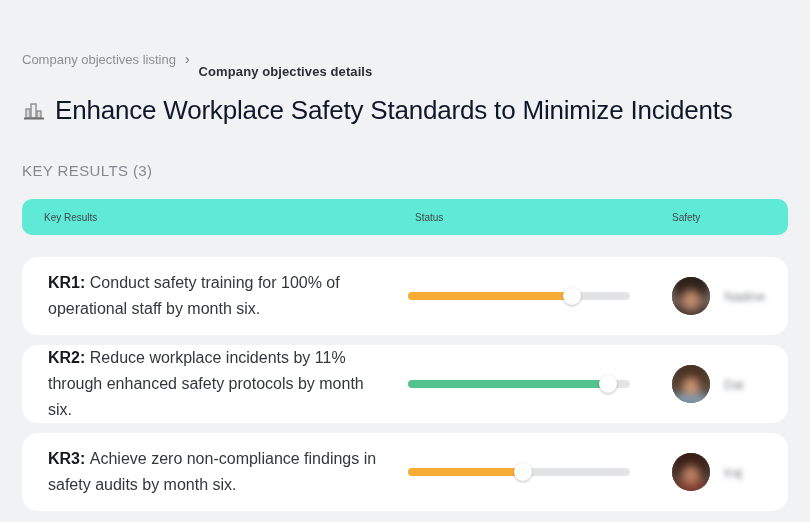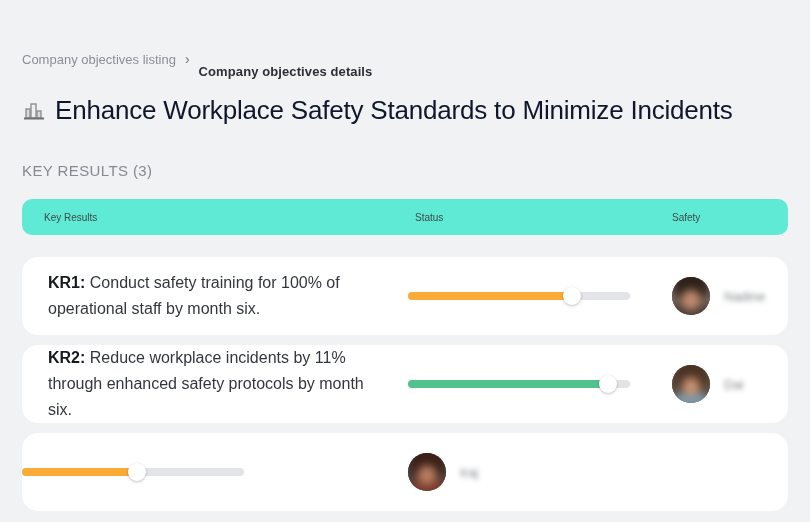--- a/index.html
+++ b/index.html
@@ -143,20 +143,24 @@
       </div>
       <div class="owner-cell">
         <div class="avatar av-1">
             <div class="blurfill"></div>
           </div>
         <span class="owner-name">Dai</span>
       </div>
     </div>
 
     <div class="kr-row row-grid">
+      <div class="kr-text">
+        <span class="kr-label">KR3: </span>
+        <span>Achieve zero non-compliance findings in safety audits by month six.</span>
+      </div>
       <div>
         <div class="progress">
           <div class="progress-fill" style="width: 52%; background: rgb(250, 171, 53);"></div>
           <div class="progress-thumb" style="left: calc(52% - 9px);"></div>
         </div>
       </div>
       <div class="owner-cell">
         <div class="avatar av-2">
             <div class="blurfill"></div>
           </div>

